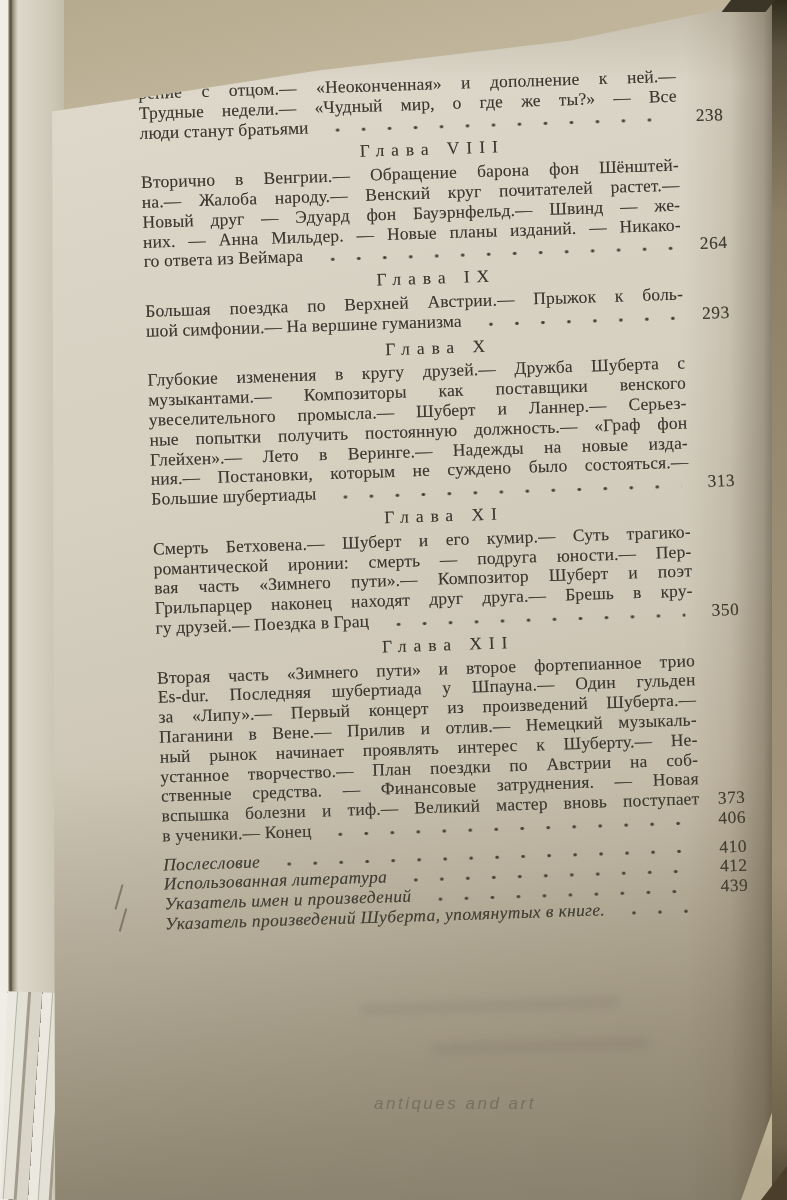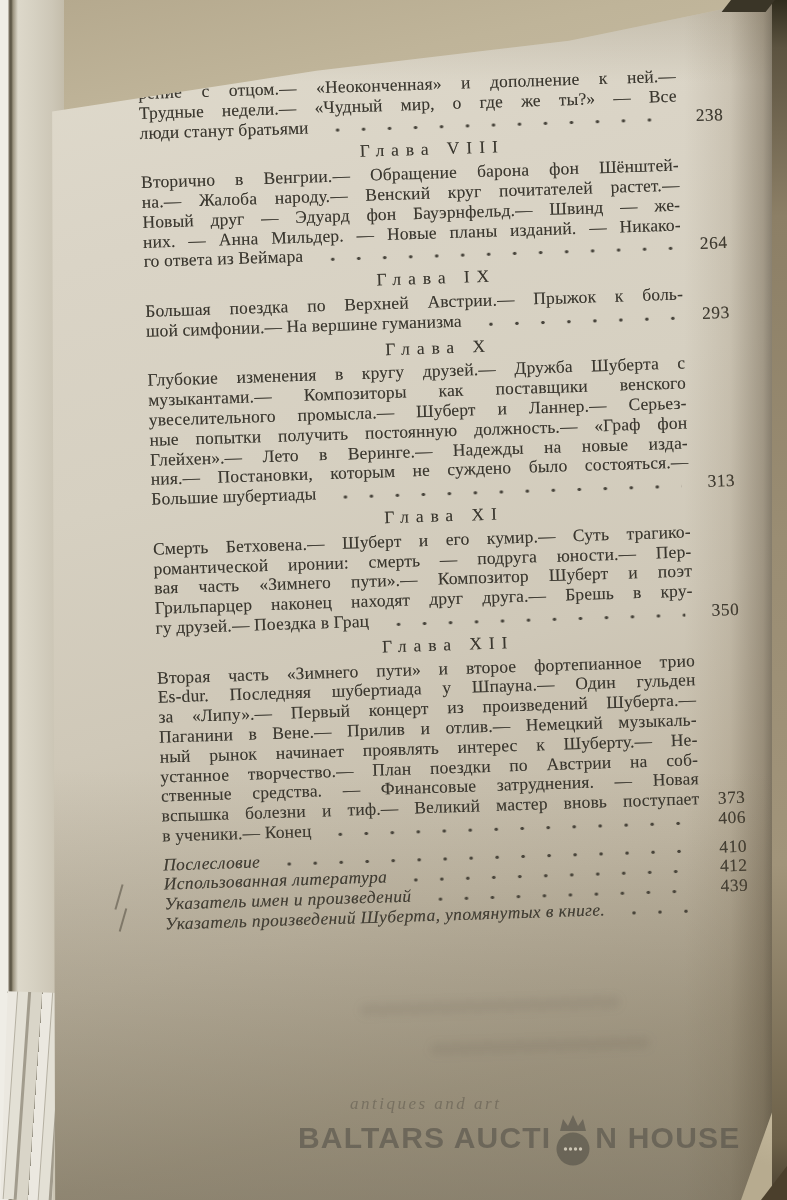--- a/index.html
+++ b/index.html
@@ -78,22 +78,22 @@
   .t-block.bm .t-text{font-style:italic;letter-spacing:.4px;}
   .mark-slash{
     position:absolute;width:2px;background:rgba(72,66,54,.5);z-index:4;
   }
   
   .watermark{
     position:absolute;left:288px;top:1094px;z-index:5;
     color:rgba(84,80,71,.60);
   }
   .wm-tagline{
-    font-family:Liberation Serif, serif;font-style:italic;font-size:17px;
-    letter-spacing:2.5px;margin-left:52px;margin-bottom:-3px;color:rgba(92,87,77,.55);
+    font-family:Liberation Sans, sans-serif;font-style:italic;font-size:17px;
+    letter-spacing:2.5px;margin-left:76px;margin-bottom:-3px;color:rgba(92,87,77,.55);
   }
   .wm-main{
     display:flex;align-items:center;
     font-family:"Liberation Sans",sans-serif;font-weight:700;font-size:30px;letter-spacing:1.2px;
     white-space:nowrap;
   }
   .wm-logo{display:inline-block;width:40px;height:54px;margin:0 2px;transform:translateY(3px);}
   .smudge{position:absolute;height:12px;border-radius:6px;z-index:4;
     background:rgba(78,72,58,.10);filter:blur(4px);transform:rotate(-1.8deg);}
 </style>
@@ -282,31 +282,19 @@
   <div class="shade-bottom"></div>
 
   <div class="smudge" style="left:350px;top:1000px;width:260px;"></div>
   <div class="smudge" style="left:420px;top:1040px;width:220px;"></div>
 
   <div class="mark-slash" style="left:108px;top:884px;height:26px;transform:rotate(16deg);"></div>
   <div class="mark-slash" style="left:112px;top:908px;height:24px;transform:rotate(16deg);"></div>
 
   <div class="watermark">
     <div class="wm-tagline">antiques and art</div>
-    <div class="wm-main">
-      <span>BALTARS AUCTI</span>
-        <span class="wm-logo"><svg width="40" height="54" viewBox="0 0 40 54">
-          <polygon points="7,17 10,5 15,12 20,1 25,12 30,5 33,17" fill="rgba(84,80,71,.60)"></polygon>
-          <circle cx="20" cy="35" r="16.5" fill="rgba(84,80,71,.62)"></circle>
-          <circle cx="12.5" cy="35" r="1.7" fill="#cdc6b5"></circle>
-          <circle cx="17.5" cy="35" r="1.7" fill="#cdc6b5"></circle>
-          <circle cx="22.5" cy="35" r="1.7" fill="#cdc6b5"></circle>
-          <circle cx="27.5" cy="35" r="1.7" fill="#cdc6b5"></circle>
-        </svg></span>
-        <span>N HOUSE</span>
-    </div>
   </div>
 </div>
 
 <div class="spine-strip"></div>
 <div class="spine-notch"></div>
 <div class="corner-br"></div>
 <div class="corner-br-dark"></div>
 
 </body></html>

